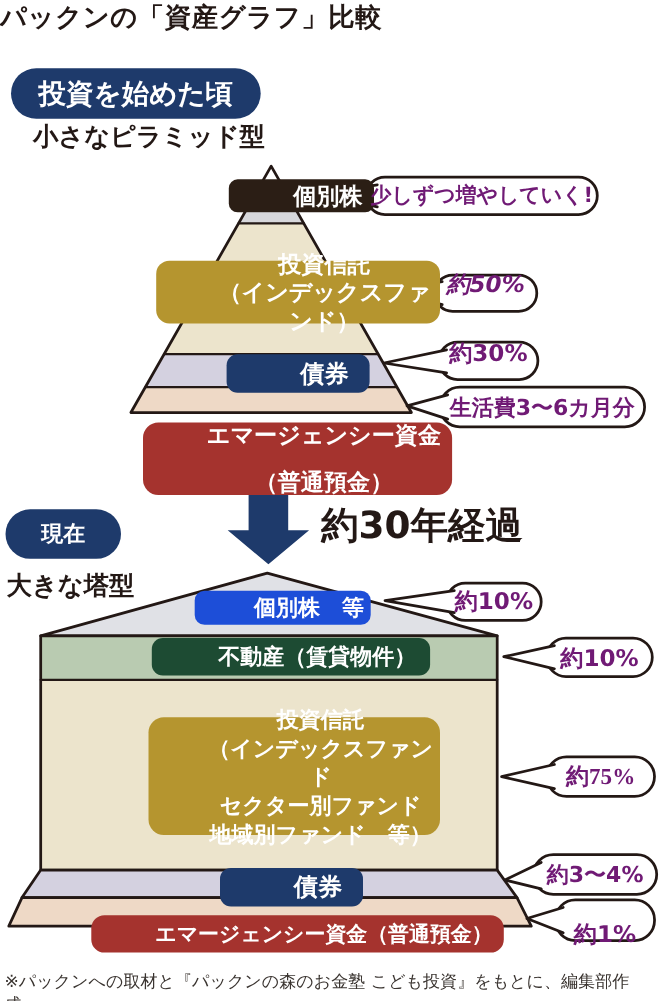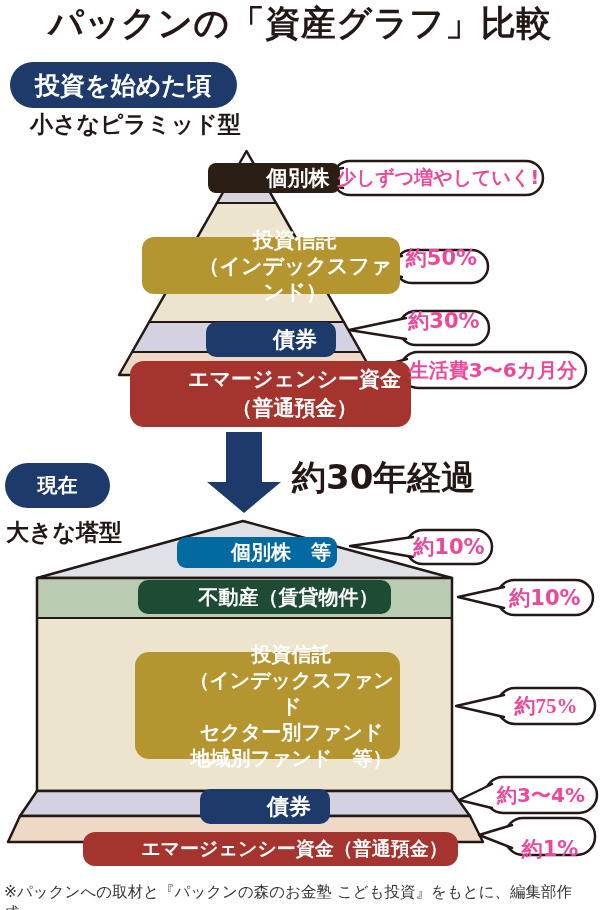--- a/index.html
+++ b/index.html
@@ -10,21 +10,21 @@
     color:#231815;
   }
   .abs{position:absolute;}
   .flex-c{display:flex;align-items:center;justify-content:center;text-align:center;}
   .ttl{font-weight:bold;letter-spacing:0.5px;}
   .badge{
     background:#1e3a6b;color:#ffffff;font-weight:bold;border-radius:23px;
   }
   .caption{font-weight:bold;color:#231815;}
   .lbl{color:#ffffff;font-weight:bold;white-space:pre-line;padding-left:48px;}
-  .callout-txt{font-weight:bold;color:#ec4899;white-space:pre-line;}
+  .callout-txt{font-weight:bold;color:#701a75;white-space:pre-line;}
   svg{position:absolute;left:0;top:0;}
 </style>
 </head>
 <body>
 
 <svg width="600" height="910" viewBox="0 0 600 910">
 
   <g stroke-linejoin="round" stroke-linecap="round">
     <polygon points="246.5,151 222.6,193 270.4,193" fill="#ffffff"></polygon>
     <polygon points="222.6,193 270.4,193 276.1,203 216.9,203" fill="#d7d7db"></polygon>
@@ -73,43 +73,43 @@
     <path d="M504,695 L456,706 L504,717" fill="#ffffff" stroke="#231815" stroke-width="2.5"></path>
 
     <rect x="485" y="777" width="112" height="36" rx="18" fill="#ffffff" stroke="#231815" stroke-width="2.5"></rect>
     <path d="M492,784 L459,800 L492,808" fill="#ffffff" stroke="#231815" stroke-width="2.5"></path>
 
     <rect x="505" y="818" width="90" height="37" rx="18" fill="#ffffff" stroke="#231815" stroke-width="2.5"></rect>
     <path d="M512,825 L479,835 L512,848" fill="#ffffff" stroke="#231815" stroke-width="2.5"></path>
   </g>
 </svg>
 
-<div class="abs ttl" style="left:0;top:7;width:600px;text-align:center;font-size:35px;">パックンの「資産グラフ」比較</div>
+<div class="abs ttl" style="left:0;top:7;width:600px;font-size:24px;">パックンの「資産グラフ」比較</div>
 
 <div class="abs badge flex-c" style="left:10px;top:62px;width:227px;height:46px;font-size:25px;">投資を始めた頃</div>
 <div class="abs caption" style="left:30px;top:109px;font-size:23px;">小さなピラミッド型</div>
 
 <div class="abs lbl flex-c" style="left:208px;top:163px;width:84px;height:30px;background:#2b1e15;border-radius:8px;font-size:21px;">個別株</div>
 <div class="abs lbl flex-c" style="left:142px;top:237px;width:210px;height:57px;background:#b5952f;border-radius:12px;font-size:21px;line-height:26px;">投資信託
 （インデックスファンド）</div>
 <div class="abs lbl flex-c" style="left:206px;top:322px;width:82px;height:35px;background:#1e3a6b;border-radius:10px;font-size:22px;">債券</div>
-<div class="abs lbl flex-c" style="left:130px;top:361px;width:233px;height:66px;background:#a5332e;border-radius:14px;font-size:21px;line-height:29px;">エマージェンシー資金
+<div class="abs lbl flex-c" style="left:130px;top:384px;width:233px;height:66px;background:#a5332e;border-radius:14px;font-size:21px;line-height:42px;">エマージェンシー資金
 （普通預金）</div>
 
 <div class="abs callout-txt flex-c" style="left:333px;top:161px;width:210px;height:34px;font-size:19px;">少しずつ増やしていく!</div>
-<div class="abs callout-txt flex-c" style="left:395px;top:250px;width:93px;height:16px;font-size:21px;">約50%</div>
+<div class="abs callout-txt flex-c" style="left:395px;top:250px;width:93px;height:16px;font-size:21px;font-style:italic;">約50%</div>
 <div class="abs callout-txt flex-c" style="left:399px;top:311px;width:90px;height:20px;font-size:21px;">約30%</div>
 <div class="abs callout-txt flex-c" style="left:400px;top:352px;width:186px;height:36px;font-size:20px;">生活費3〜6カ月分</div>
 
 <div class="abs caption" style="left:292px;top:455px;font-size:34px;">約30年経過</div>
 
 <div class="abs badge flex-c" style="left:5px;top:463px;width:105px;height:45px;font-size:20px;">現在</div>
 <div class="abs caption" style="left:6px;top:517px;font-size:23px;">大きな塔型</div>
 
-<div class="abs lbl flex-c" style="left:177px;top:537px;width:112px;height:31px;background:#0369a1;border-radius:9px;font-size:20px;">個別株　等</div>
+<div class="abs lbl flex-c" style="left:177px;top:537px;width:112px;height:31px;background:#1d4ed8;border-radius:9px;font-size:20px;">個別株　等</div>
 <div class="abs lbl flex-c" style="left:138px;top:580px;width:205px;height:34px;background:#1d4b33;border-radius:10px;font-size:20px;">不動産（賃貸物件）</div>
 <div class="abs lbl flex-c" style="left:135px;top:652px;width:217px;height:107px;background:#b5952f;border-radius:14px;font-size:20px;line-height:26px;">投資信託
 （インデックスファンド
 セクター別ファンド
 地域別ファンド　等）</div>
 <div class="abs lbl flex-c" style="left:200px;top:789px;width:82px;height:35px;background:#1e3a6b;border-radius:10px;font-size:22px;">債券</div>
 <div class="abs lbl flex-c" style="left:83px;top:832px;width:327px;height:34px;background:#a5332e;border-radius:12px;font-size:19px;">エマージェンシー資金（普通預金）</div>
 
 <div class="abs callout-txt flex-c" style="left:406px;top:530px;width:86px;height:34px;font-size:21px;">約10%</div>
 <div class="abs callout-txt flex-c" style="left:497px;top:580px;width:96px;height:35px;font-size:21px;">約10%</div>

